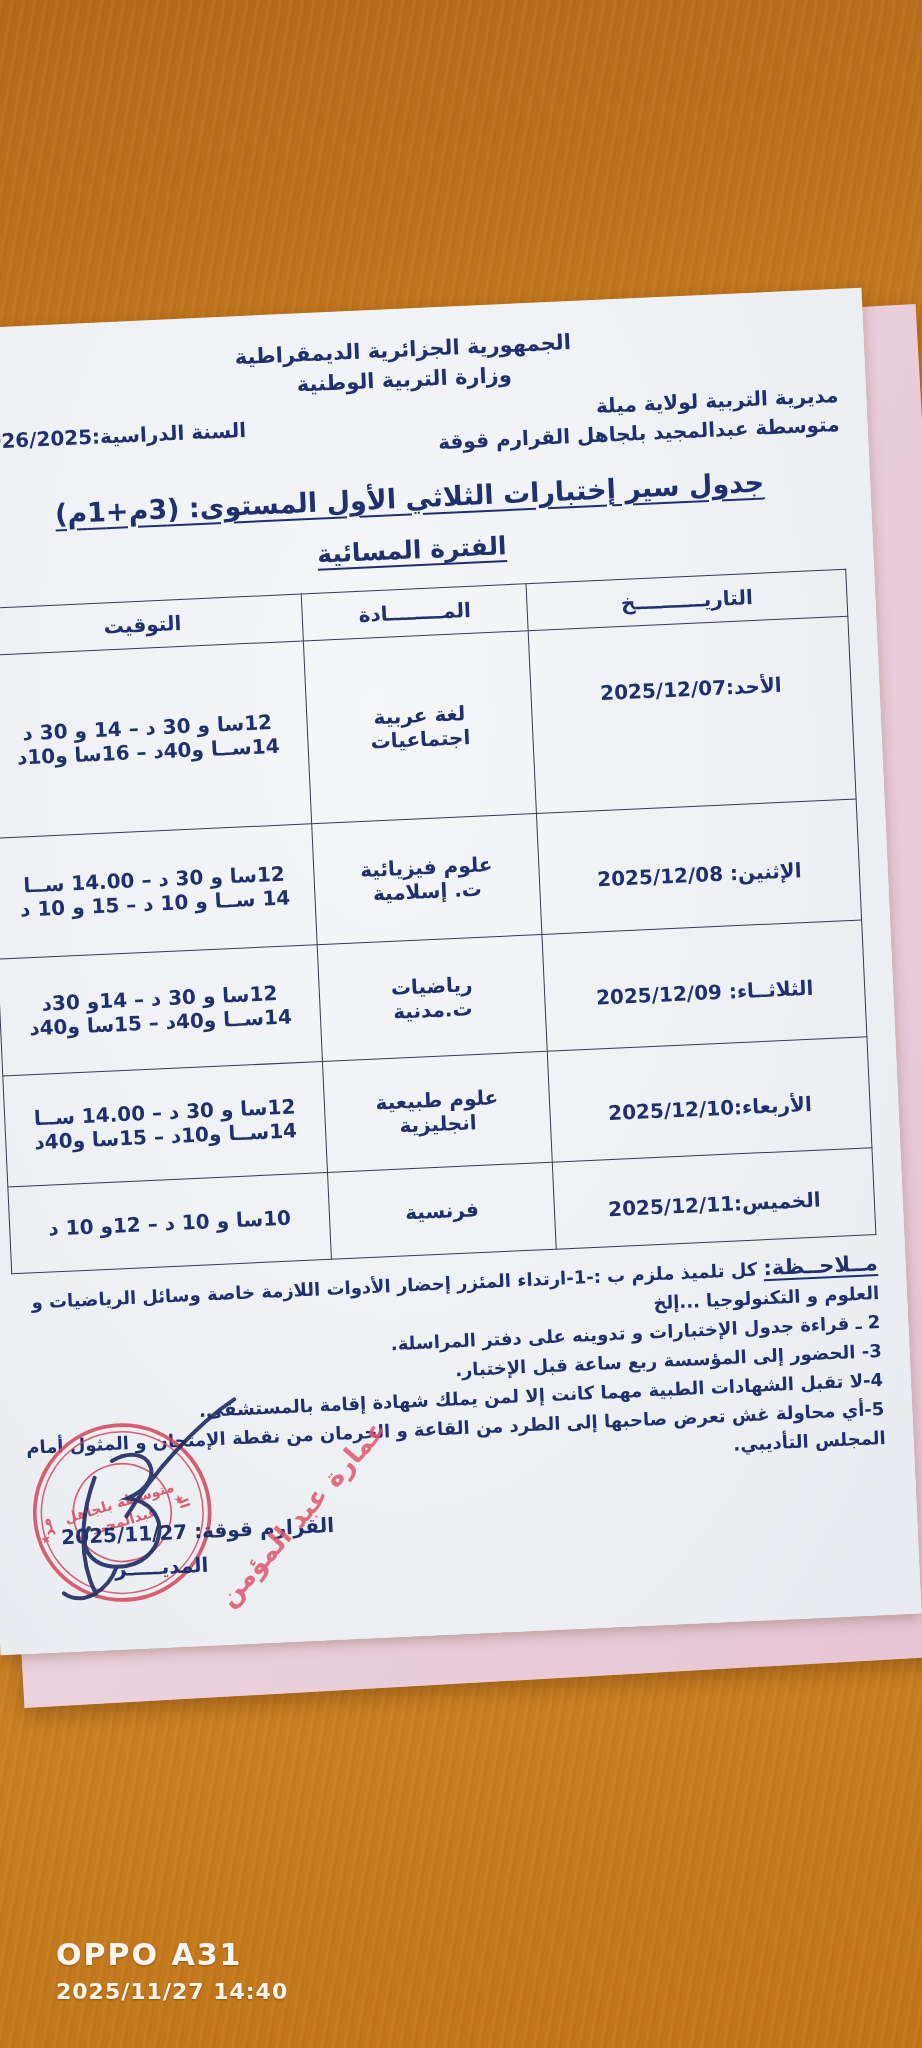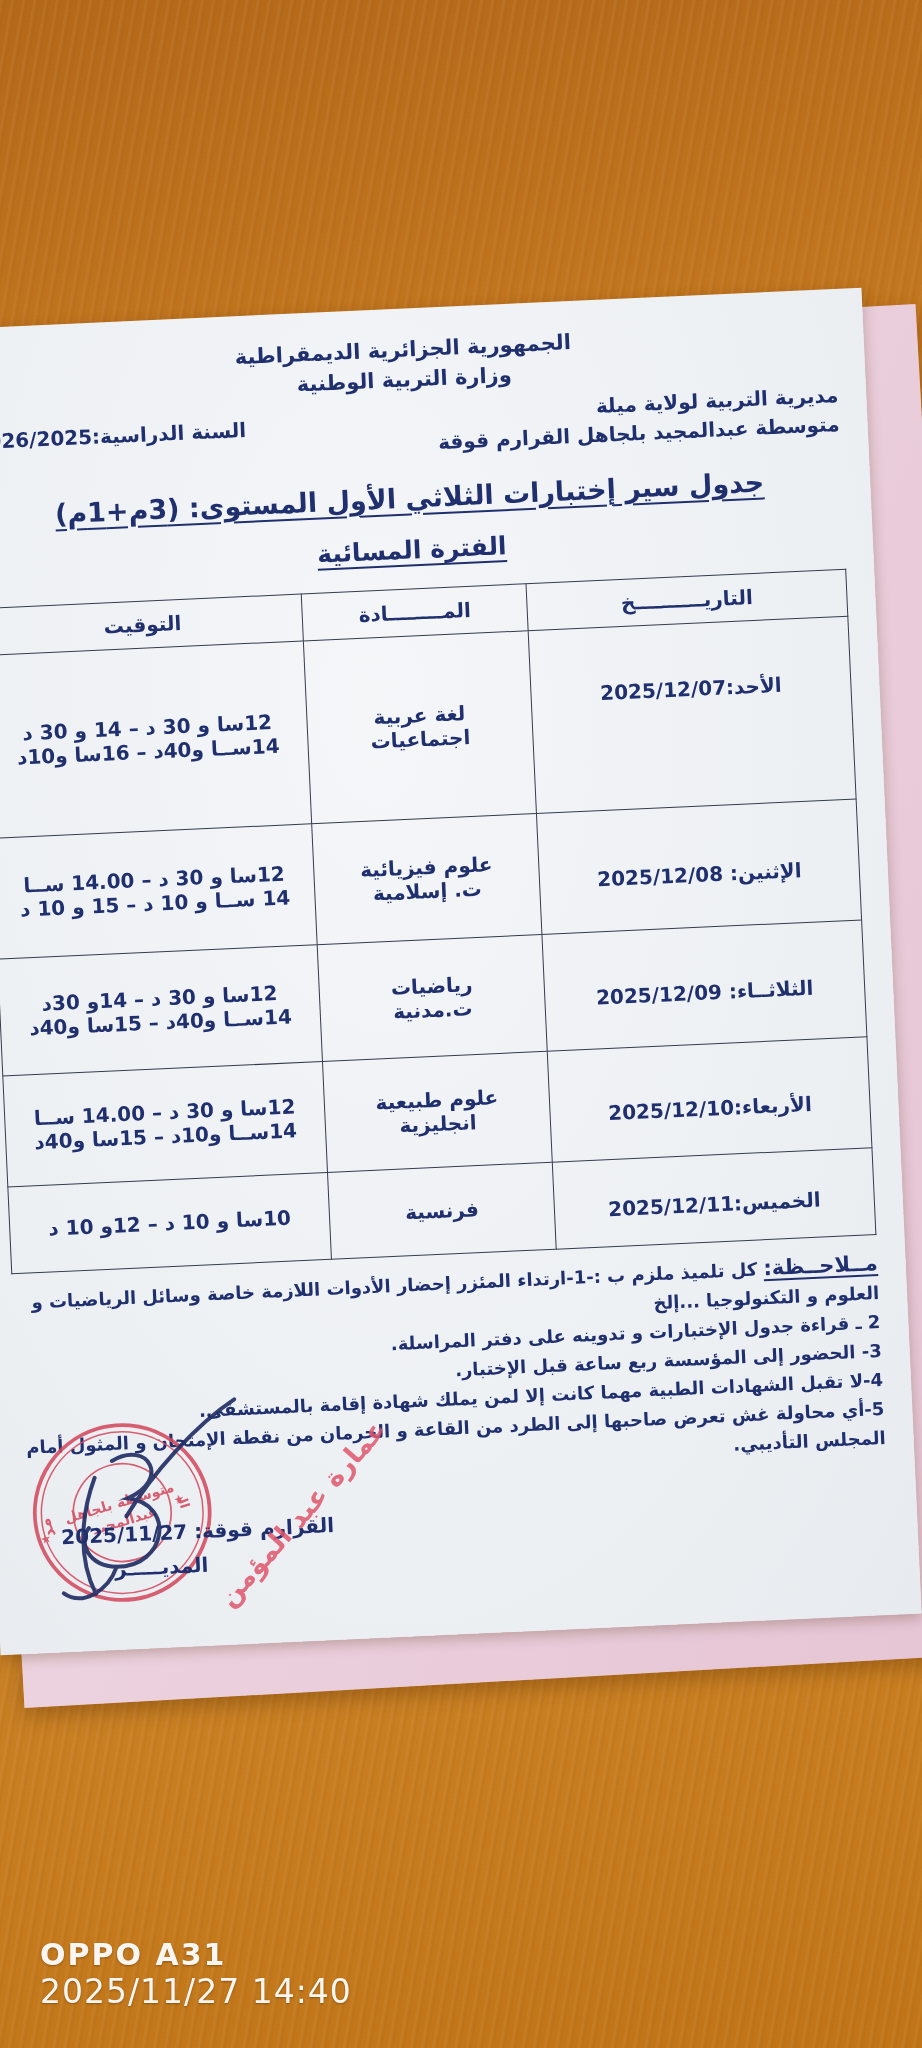--- a/index.html
+++ b/index.html
@@ -50,23 +50,23 @@
   .paper-footer{ position:relative; height:170px; margin-top:4px;}
   .place-date{ position:absolute; left:2px; top:32px; width:345px; text-align:center; font-size:20px; white-space:nowrap;}
   .director{ position:absolute; left:62px; top:66px; width:150px; text-align:center; font-size:20px;}
   .red-name{
     position:absolute; left:208px; top:96px; transform:rotate(-46deg); transform-origin:left bottom;
     color:#e0566c; font-size:27px; letter-spacing:2px; opacity:.85; white-space:nowrap;
     font-weight:bold;
   }
   .stamp-svg{ position:absolute; left:6px; top:-72px; width:188px; height:188px; transform:rotate(-14deg); opacity:.88;}
   .sig-svg{ position:absolute; left:-8px; top:-100px; width:235px; height:235px; opacity:.92;}
-  .watermark{ position:absolute; left:40px; top:1938px; color:rgba(255,255,255,.95); text-shadow:0 1px 2px rgba(90,45,0,.5);}
+  .watermark{ position:absolute; left:56px; top:1938px; color:rgba(255,255,255,.95); text-shadow:0 1px 2px rgba(90,45,0,.5);}
   .wm-device{ font-size:30px; font-weight:bold; letter-spacing:2px; line-height:34px;}
-  .wm-time{ font-size:33px; font-weight:normal; letter-spacing:1px; line-height:40px;}
+  .wm-time{ font-size:22px; font-weight:bold; letter-spacing:1px; line-height:40px;}
 </style>
 </head>
 <body>
 
 <div class="scene">
   <div class="wood-grain"></div>
   <div class="pink-folder"></div>
 
   <div class="paper">
 

